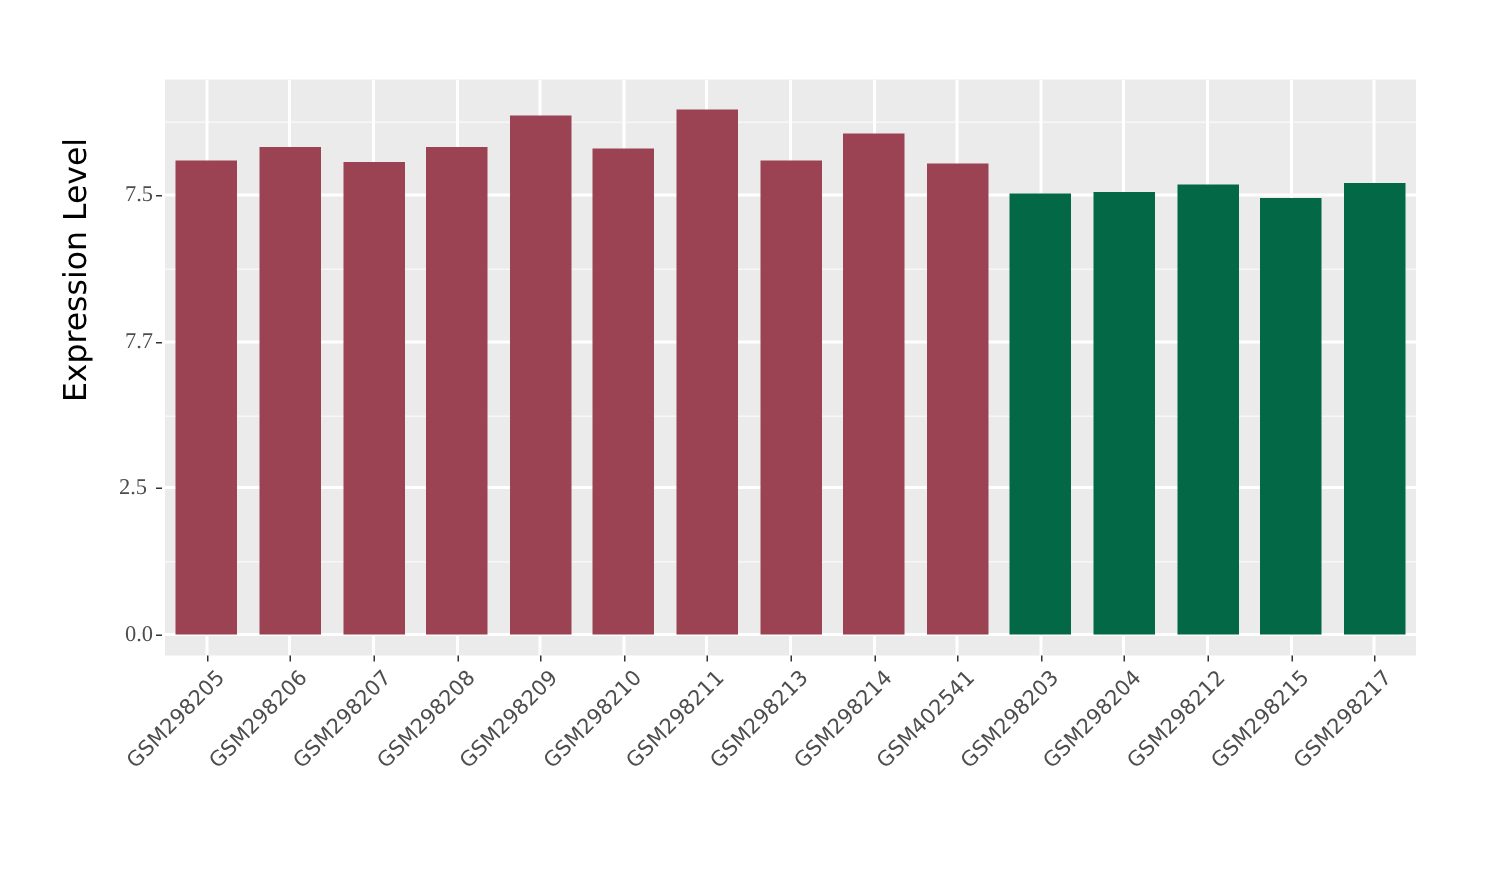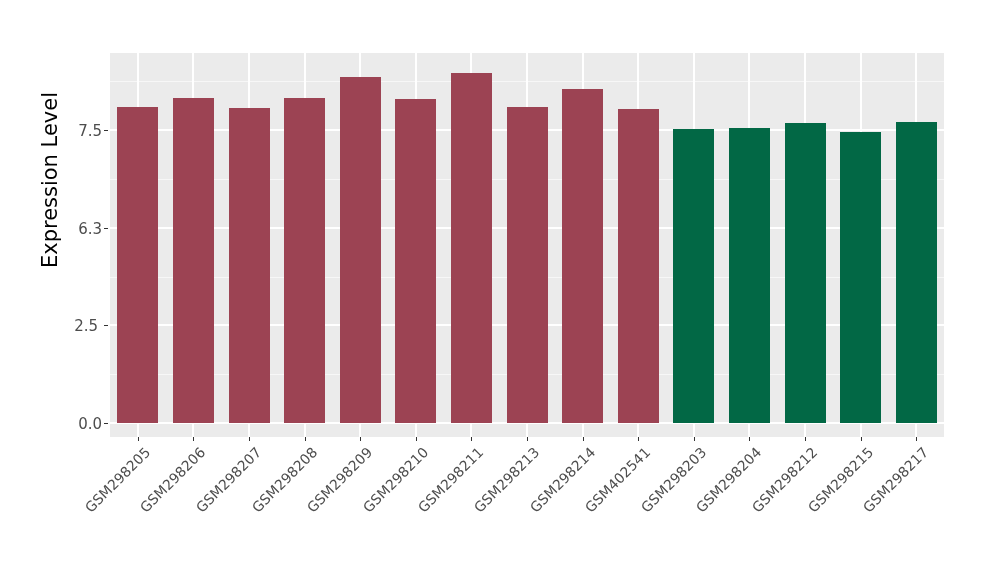--- a/index.html
+++ b/index.html
@@ -26,20 +26,21 @@
   }
 
   
   .y-tick-label{
     position:absolute;
     right:908px;          
     font-size:15px;
     color:#4D4D4D;
     text-align:right;
     white-space:nowrap;
+    font-family:Liberation Serif, serif;
   }
   .y-tick-mark{
     position:absolute;
     width:4px;height:1px;
     background:#333333;
   }
 
   
   .panel{
     position:absolute;
@@ -81,21 +82,21 @@
 <div id="chart-root">
 
   <div class="y-axis-title">Expression Level</div>
 
   <div class="y-tick-label" style="left:60px;top:415px;width:42px;">0.0</div>
   <div class="y-tick-mark" style="left:104px;top:423px;"></div>
 
   <div class="y-tick-label" style="left:56px;top:317px;width:42px;">2.5</div>
   <div class="y-tick-mark" style="left:104px;top:325px;"></div>
 
-  <div class="y-tick-label" style="left:60px;top:220px;width:42px;">6.3</div>
+  <div class="y-tick-label" style="left:60px;top:220px;width:42px;">7.7</div>
   <div class="y-tick-mark" style="left:104px;top:228px;"></div>
 
   <div class="y-tick-label" style="left:60px;top:122px;width:42px;">7.5</div>
   <div class="y-tick-mark" style="left:104px;top:130px;"></div>
 
   <div class="panel">
     <div id="gridlines">
         <div class="grid-major" style="top: 369px;"></div>
         <div class="grid-major" style="top: 271.333px;"></div>
         <div class="grid-major" style="top: 173.667px;"></div>

